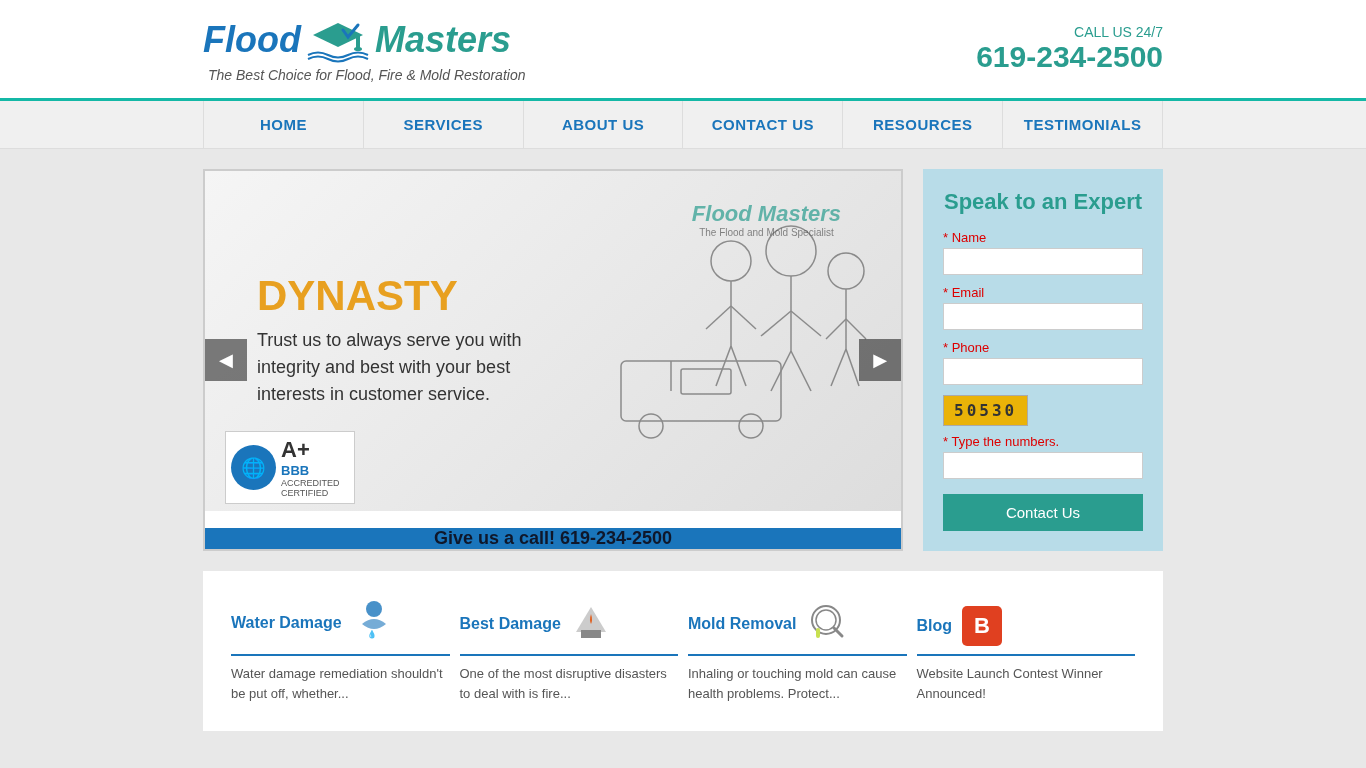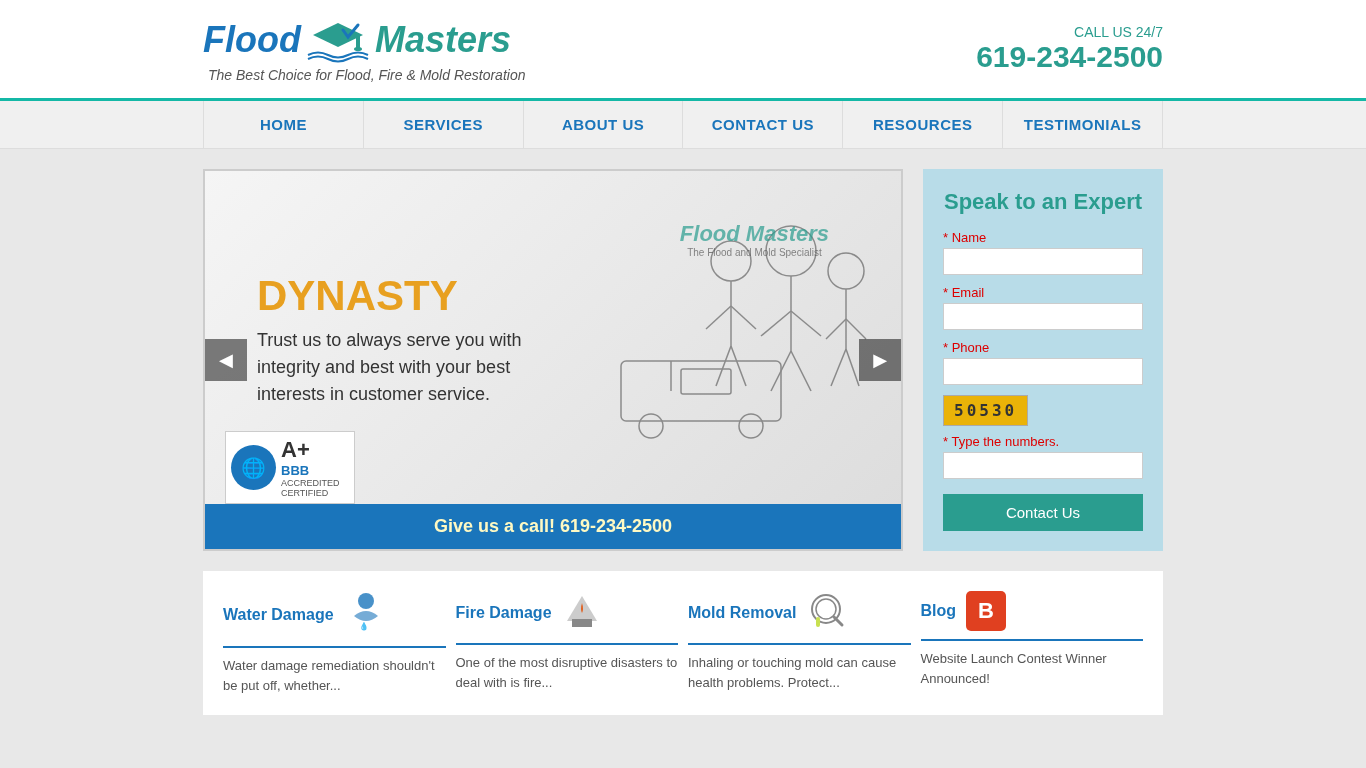--- a/index.html
+++ b/index.html
@@ -28,21 +28,21 @@
     
     .main-content { max-width: 960px; margin: 20px auto; display: flex; gap: 20px; }
 
     
     .slider-container { flex: 1; position: relative; border: 2px solid #ccc; background: #fff; min-height: 340px; overflow: hidden; }
     .slide { width: 100%; height: 340px; position: relative; background: linear-gradient(135deg, #f5f5f5 0%, #ddd 100%); display: flex; align-items: center; }
     .slide-content { padding: 30px; z-index: 2; position: relative; margin-left: 22px; }
     .slide-title { font-size: 42px; font-weight: bold; color: #e8a020; line-height: 1; margin-bottom: 10px; }
     .slide-sub { font-size: 18px; color: #333; line-height: 1.5; max-width: 280px; }
 
-    .slide-bottom-bar { position: absolute; bottom: 0; left: 0; right: 0; background: #1a75bb; color: #fef9c3; text-align: center; padding: 12px; font-size: 18px; font-weight: bold; z-index: 3; }
+    .slide-bottom-bar { position: absolute; bottom: 0; left: 0; right: 0; background: #1a75bb; color: #0f172a; text-align: center; padding: 0; font-size: 18px; font-weight: bold; z-index: 3; }
 
     .bbb-badge { position: absolute; bottom: 45px; left: 20px; background: #fff; border: 1px solid #ccc; padding: 5px; display: flex; align-items: center; gap: 5px; z-index: 4; width: 130px; }
     .bbb-globe { width: 45px; height: 45px; background: #1a75bb; border-radius: 50%; display: flex; align-items: center; justify-content: center; color: #fff; font-size: 20px; }
     .bbb-text { }
     .bbb-rating { font-size: 22px; font-weight: bold; color: #333; }
     .bbb-name { color: #1a75bb; font-size: 13px; font-weight: bold; }
     .bbb-certified { font-size: 9px; color: #555; }
 
     .prev-btn, .next-btn { position: absolute; top: 50%; transform: translateY(-50%); background: rgba(0,0,0,0.5); color: #fff; border: none; padding: 10px 14px; font-size: 18px; cursor: pointer; z-index: 5; }
     .prev-btn { left: 0; }
@@ -52,31 +52,31 @@
     .sidebar-form { width: 240px; background: #b8dce8; padding: 20px; flex-shrink: 0; }
     .form-title { color: #2a9d8f; font-size: 22px; font-weight: bold; margin-bottom: 15px; text-align: center; }
     .form-group { margin-bottom: 10px; }
     .form-label { color: #d00; font-size: 13px; margin-bottom: 3px; }
     .form-input { width: 100%; padding: 5px 8px; border: 1px solid #ccc; font-size: 13px; }
     .captcha-img { background: #eab308; border: 1px solid #aaa; padding: 5px 10px; font-size: 16px; font-weight: bold; color: #333; letter-spacing: 3px; display: inline-block; font-family: monospace; margin-bottom: 8px; }
     .captcha-label { color: #d00; font-size: 13px; margin-bottom: 3px; }
     .contact-btn { width: 100%; background: #2a9d8f; color: #fff; border: none; padding: 10px; font-size: 15px; cursor: pointer; margin-top: 5px; }
 
     
-    .bottom-section { max-width: 960px; margin: 20px auto; display: flex; gap: 10px; background: #fff; padding: 20px; }
+    .bottom-section { max-width: 960px; margin: 20px auto; display: flex; gap: 10px; background: #fff; padding: 28px; align-items: flex-end; }
     .bottom-item { flex: 1; }
     .bottom-item-header { display: flex; align-items: center; gap: 10px; margin-bottom: 8px; }
     .bottom-item-title { color: #1a75bb; font-size: 16px; font-weight: bold; }
     .bottom-item-text { color: #555; font-size: 13px; line-height: 1.5; }
     .bottom-divider { border-bottom: 2px solid #1a75bb; margin: 5px 0 8px 0; }
     .icon-blog { width: 40px; height: 40px; background: #e04020; border-radius: 5px; display: flex; align-items: center; justify-content: center; color: #fff; font-size: 22px; font-weight: bold; }
 
     
     .people-sketch { position: absolute; right: 30px; top: 20px; width: 280px; height: 260px; opacity: 0.5; }
-    .floodmasters-logo-slide { position: absolute; right: 72px; top: 30px; z-index: 2; opacity: 0.7; margin-top: 20px; }
+    .floodmasters-logo-slide { position: absolute; right: 60px; top: 30px; z-index: 2; opacity: 0.7; }
     .fm-logo-text { color: #2a9d8f; font-size: 22px; font-weight: bold; font-style: italic; }
 
     .header-wrapper { background: #fff; }
   </style>
 </head>
 <body>
 
 <div class="outer-wrapper">
 
   <div class="header-wrapper">
@@ -220,21 +220,21 @@
             <text x="15" y="38" font-size="8" fill="#1a75bb">💧</text>
           </svg>
         </span>
       </div>
       <div class="bottom-divider"></div>
       <div class="bottom-item-text">Water damage remediation shouldn't be put off, whether...</div>
     </div>
 
     <div class="bottom-item">
       <div class="bottom-item-header">
-        <span class="bottom-item-title">Fire Damage</span>
+        <span class="bottom-item-title">Best Damage</span>
         <span>
           <svg width="40" height="40" viewBox="0 0 40 40" xmlns="http://www.w3.org/2000/svg">
             <polygon points="20,5 35,30 5,30" fill="#999" opacity="0.5"></polygon>
             <rect x="10" y="28" width="20" height="8" fill="#888"></rect>
 
             <path d="M20,12 Q22,18 20,22 Q18,18 20,12" fill="#e06020"></path>
           </svg>
         </span>
       </div>
       <div class="bottom-divider"></div>

